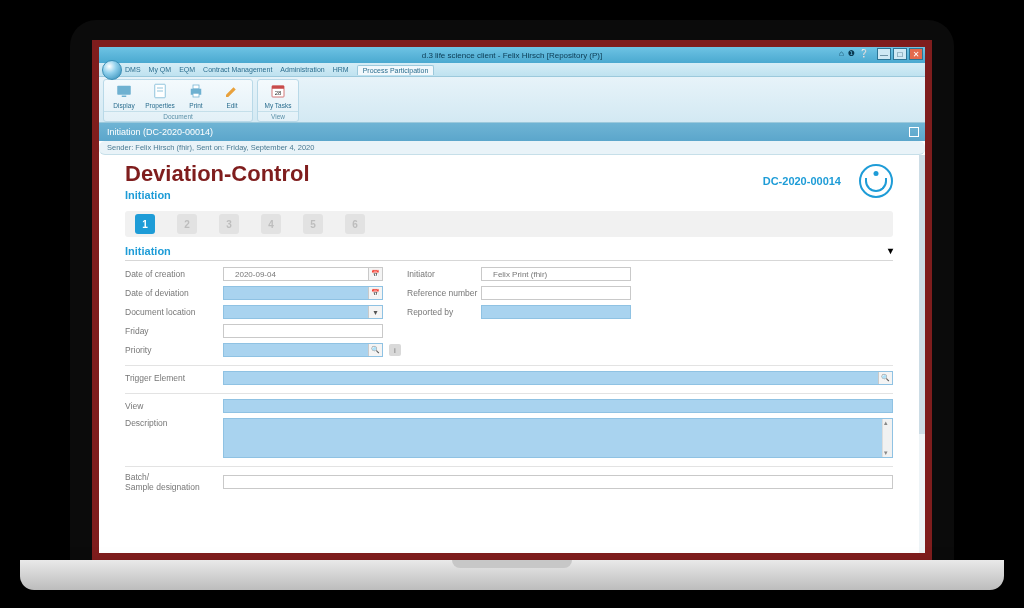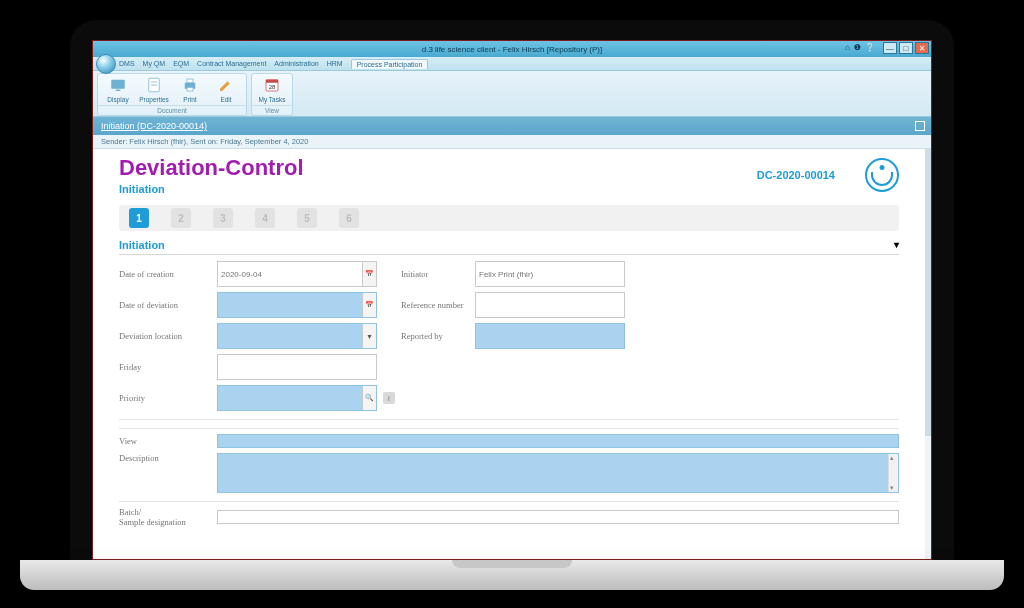--- a/index.html
+++ b/index.html
@@ -1,21 +1,21 @@
 <!DOCTYPE html>
 <html><head>
 <meta charset="utf-8">
 <style>
   * { box-sizing: border-box; margin: 0; padding: 0; font-family: "Segoe UI", Tahoma, sans-serif; }
   body { background: #000; width: 1024px; height: 608px; overflow: hidden; position: relative; }
 
   
   .laptop { position: absolute; left: 70px; top: 20px; width: 884px; height: 540px; }
   .bezel { position: absolute; inset: 0; background: #0b0b0b; border-radius: 26px 26px 0 0; padding: 20px 22px 0 22px; box-shadow: 0 20px 50px rgba(0,0,0,.6); }
-  .screen { position: absolute; left: 22px; right: 22px; top: 20px; bottom: 0; background: #fff; border: 1px solid #7f1d1d; overflow: hidden; }
+  .screen { position: absolute; left: 22px; right: 22px; top: 20px; bottom: 0; background: #fff; border: 7px solid #7f1d1d; overflow: hidden; }
   .base { position: absolute; left: -50px; right: -50px; bottom: -30px; height: 30px; background: linear-gradient(#e9e9e9,#bcbcbc); border-radius: 0 0 14px 14px; box-shadow: 0 18px 26px rgba(0,0,0,.55); }
   .notch { position: absolute; left: 50%; transform: translateX(-50%); top: 0; width: 120px; height: 8px; background: #c7c7c7; border-radius: 0 0 10px 10px; }
 
   
   .titlebar { height: 16px; background: linear-gradient(#6ec3e4,#4aa9d0); display: flex; align-items: center; justify-content: center; position: relative; font-size: 8px; color: #0a3a52; }
   .winbtns { position: absolute; right: 2px; top: 1px; display: flex; gap: 2px; }
   .winbtn { width: 14px; height: 12px; font-size: 8px; display: flex; align-items: center; justify-content: center; border: 1px solid #2b7596; background: #cfe9f4; cursor: pointer; }
   .winbtn.close { background: #e46a4d; color: #fff; }
   .sysicons { position: absolute; right: 56px; top: 2px; display: flex; gap: 4px; font-size: 8px; color: #0a3a52; }
 
@@ -24,44 +24,44 @@
   .menubar span { cursor: pointer; }
   .menubar .tab-active { background: #f1f8fc; border: 1px solid #9cc9dc; border-bottom: none; padding: 1px 5px; border-radius: 2px 2px 0 0; }
 
   .ribbon { height: 46px; background: linear-gradient(#e7f3f9,#d3e9f3); border-bottom: 1px solid #9cc9dc; display: flex; align-items: stretch; padding: 2px 4px 0 4px; gap: 4px; }
   .rgroup { border: 1px solid #b9d9e8; background: linear-gradient(#f4fafd,#e2f0f7); border-radius: 3px; display: flex; flex-direction: column; }
   .rrow { display: flex; gap: 2px; padding: 2px 3px; }
   .rbtn { display: flex; flex-direction: column; align-items: center; justify-content: flex-end; width: 34px; font-size: 6.5px; color: #2b6e8f; cursor: pointer; gap: 2px; }
   .rbtn .ic { width: 18px; height: 18px; }
   .rlabel { text-align: center; font-size: 6.5px; color: #5b90a8; border-top: 1px solid #c4dfea; padding: 1px 0; }
 
-  .docbar { height: 18px; background: linear-gradient(#6fb4d4,#5ba6cb); color: #fff; display: flex; align-items: center; padding: 0 8px; font-size: 9px; position: relative; text-decoration: underline; }
+  .docbar { height: 18px; background: linear-gradient(#6fb4d4,#5ba6cb); color: #fff; display: flex; align-items: center; padding: 0 8px; font-size: 9px; position: relative; }
   .docbar .sq { position: absolute; right: 6px; width: 10px; height: 10px; border: 1px solid #fff; }
-  .infobar { height: 14px; background: #e9f3f8; color: #4a7a92; font-size: 7.5px; display: flex; align-items: center; padding: 0 8px; border-bottom: 1px solid #c6dfe9; }
+  .infobar { height: 14px; background: #e9f3f8; color: #4a7a92; font-size: 7.5px; display: flex; align-items: center; padding: 0 8px; border-bottom: 1px solid #c6dfe9; border-radius: 6px; }
 
   
   .form { position: absolute; left: 0; right: 6px; top: 108px; bottom: 0; overflow: hidden auto; background: #fff; padding: 6px 26px 6px 26px; }
-  .form h1 { color: #a21caf; font-size: 22px; font-weight: 700; margin-bottom: 2px; }
+  .form h1 { color: #7f1d1d; font-size: 22px; font-weight: 700; margin-bottom: 2px; }
   .form .sub { color: #1e9cd7; font-size: 11px; font-weight: 700; }
   .headrow { display: flex; justify-content: space-between; align-items: center; }
-  .docnum { color: #1e9cd7; font-weight: 700; font-size: 11px; margin-right: 20px; }
+  .docnum { color: #1e9cd7; font-weight: 700; font-size: 11px; margin-right: 8px; }
   .logo { width: 34px; height: 34px; border: 2px solid #1e9cd7; border-radius: 50%; position: relative; }
   .logo::before { content: ""; position: absolute; left: 50%; top: 5px; width: 5px; height: 5px; background: #1e9cd7; border-radius: 50%; transform: translateX(-50%); }
   .logo::after { content: ""; position: absolute; left: 4px; right: 4px; bottom: 4px; top: 12px; border: 2px solid #1e9cd7; border-top: none; border-radius: 0 0 30px 30px; }
 
   .steps { margin: 10px 0 8px 0; background: #f1f1f1; height: 26px; border-radius: 3px; display: flex; align-items: center; padding: 0 10px; gap: 22px; }
   .step { width: 20px; height: 20px; border-radius: 3px; background: #e2e2e2; color: #bdbdbd; font-size: 10px; font-weight: 700; display: flex; align-items: center; justify-content: center; cursor: pointer; }
   .step.active { background: #1e9cd7; color: #fff; }
 
   .sect { color: #1e9cd7; font-weight: 700; font-size: 11px; border-bottom: 1px solid #d7d7d7; padding-bottom: 3px; margin-bottom: 6px; position: relative; }
   .sect .cv { position: absolute; right: 0; top: 0; color: #000; font-size: 10px; }
 
   .grid { display: grid; grid-template-columns: 92px 160px 12px 68px 150px; column-gap: 6px; row-gap: 5px; align-items: center; font-size: 8.5px; color: #777; }
-  .lbl { white-space: nowrap; font-family: Liberation Serif, serif; }
-  .fld { height: 26px; border: 1px solid #c9c9c9; background: #fff; position: relative; font-size: 8px; padding: 0 3px; display: flex; align-items: center; }
+  .lbl { white-space: nowrap; }
+  .fld { height: 14px; border: 1px solid #c9c9c9; background: #fff; position: relative; font-size: 8px; padding: 0 11px; display: flex; align-items: center; }
   .fld.blue { background: #a9d3ef; border-color: #8fc2e3; }
   .fld .icon { position: absolute; right: 0; top: 0; bottom: 0; width: 14px; border-left: 1px solid #c9c9c9; background: #f4f4f4; display: flex; align-items: center; justify-content: center; font-size: 8px; color: #555; }
   .fld.cal .icon::before { content: "📅"; font-size: 7px; }
   .fld.dd  .icon::before { content: "▾"; }
   .fld.mag .icon::before { content: "🔍"; font-size: 7px; }
   .info { width: 12px; height: 12px; background: #d9d9d9; color: #777; font-size: 8px; display: flex; align-items: center; justify-content: center; border-radius: 2px; }
 
   .row { display: grid; grid-template-columns: 92px 1fr; column-gap: 6px; align-items: center; font-size: 8.5px; color: #777; margin-top: 5px; }
   .wide { height: 14px; border: 1px solid #c9c9c9; background: #a9d3ef; border-color: #8fc2e3; position: relative; }
   .wide.white { background: #fff; border-color: #c9c9c9; }
@@ -209,21 +209,21 @@
             </div>
 
           <div class="lbl">Date of deviation</div>
           <div class="fld blue cal">
               <span class="icon"></span>
             </div>
           <div></div>
           <div class="lbl">Reference number</div>
           <div class="fld"></div>
 
-          <div class="lbl">Deviation location</div>
+          <div class="lbl">Document location</div>
           <div class="fld blue dd">
               <span class="icon"></span>
             </div>
           <div></div>
           <div class="lbl">Reported by</div>
           <div class="fld blue"></div>
 
           <div class="lbl">Friday</div>
           <div class="fld"></div>
           <div></div>
@@ -234,20 +234,26 @@
           <div class="fld blue mag">
               <span class="icon"></span>
             </div>
           <div class="info">i</div>
           <div></div>
             <div></div>
         </div>
 
         <hr class="hr">
 
+        <div class="row">
+          <div class="lbl">Trigger Element</div>
+          <div class="wide mag">
+              <span class="icon"></span>
+            </div>
+        </div>
 
         <hr class="hr">
 
         <div class="row">
           <div class="lbl">View</div>
           <div class="wide"></div>
         </div>
         <div class="row" style="align-items:flex-start">
           <div class="lbl">Description</div>
           <div class="ta">

